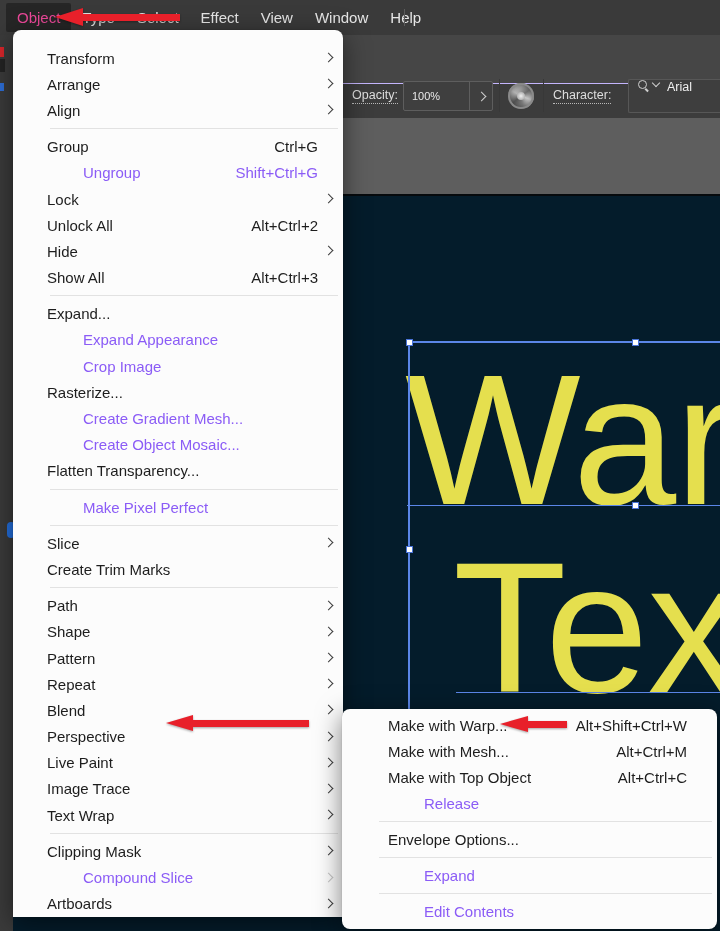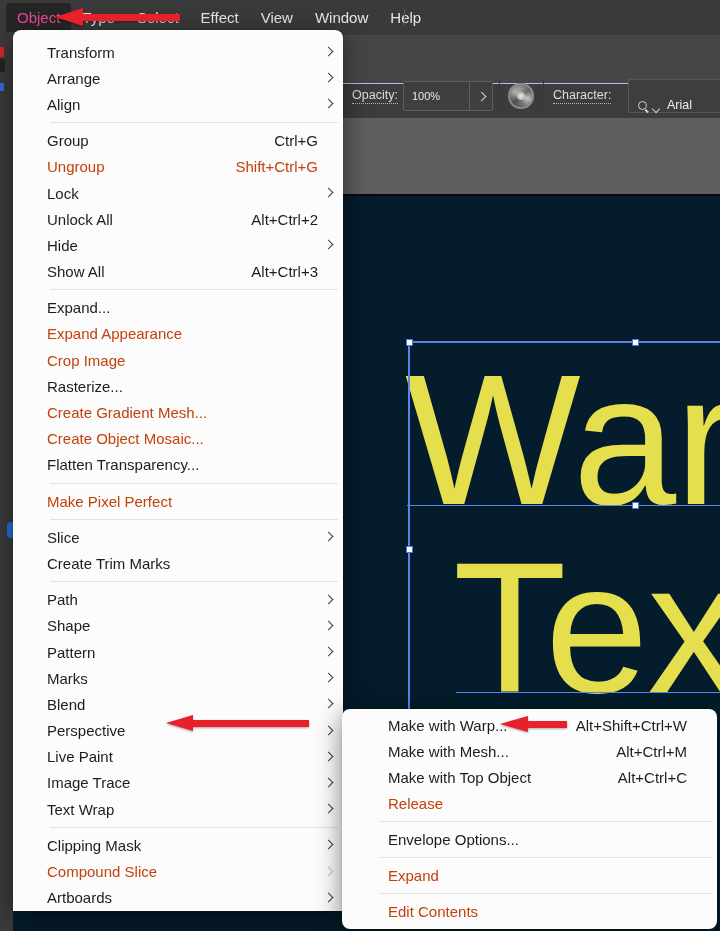--- a/index.html
+++ b/index.html
@@ -22,21 +22,21 @@
   #character-label{left:553px;}
   #opacity-field{position:absolute;left:403px;top:46px;width:88px;height:28px;background:#3f3f3f;border:1px solid #5e5e5e;border-radius:2px;display:flex;align-items:center;}
   #opacity-value{flex:1;padding-left:8px;font-size:11px;color:#e8e8e8;}
   #opacity-expand{width:22px;height:100%;display:flex;align-items:center;justify-content:center;border-left:1px solid #5e5e5e;}
   .chev{display:inline-block;width:6px;height:6px;border-top:1.6px solid #cfcfcf;border-right:1.6px solid #cfcfcf;transform:rotate(45deg);}
   .cb-sep{position:absolute;top:44px;width:1px;height:33px;background:#383838;}
   #sphere-icon{position:absolute;left:508px;top:48px;width:26px;height:26px;border-radius:50%;
     background:conic-gradient(#9a9a9a,#6f6f6f 55deg,#c9c9c9 110deg,#7a7a7a 170deg,#565656 230deg,#b5b5b5 300deg,#9a9a9a);
     box-shadow:inset 0 0 0 2px #8a8a8a, inset 0 0 6px rgba(0,0,0,.55);}
   #sphere-icon::after{content:'';position:absolute;left:9px;top:9px;width:8px;height:8px;border-radius:50%;background:radial-gradient(#efefef,#9a9a9a);}
-  #font-search-field{position:absolute;left:628px;top:44px;width:92px;height:32px;background:#3e3e3e;border:1px solid #575757;border-right:none;border-radius:2px 0 0 2px;display:flex;align-items:flex-end;}
+  #font-search-field{position:absolute;left:628px;top:44px;width:92px;height:32px;background:#3e3e3e;border:1px solid #575757;border-right:none;border-radius:2px 0 0 2px;display:flex;align-items:flex-start;}
   #magnifier-icon{position:relative;width:11px;height:11px;margin-left:9px;}
   #magnifier-icon::before{content:'';position:absolute;left:0;top:0;width:7px;height:7px;border:1.5px solid #cfcfcf;border-radius:50%;}
   #magnifier-icon::after{content:'';position:absolute;left:8px;top:8px;width:4px;height:1.5px;background:#cfcfcf;transform:rotate(45deg);transform-origin:0 0;}
   #font-dd-chev{margin-left:4px;transform:rotate(135deg);width:5px;height:5px;border-width:1.4px;}
   #font-value{margin-left:8px;font-size:12.5px;color:#efefef;}
   
   #tabstrip{position:absolute;left:0;top:83px;width:720px;height:34px;background:#3c3c3c;border-top:1px solid #303030;z-index:10;}
   #pasteboard{position:absolute;left:0;top:117px;width:720px;height:78px;background:#5e5e5e;z-index:5;}
   #artboard-edge{position:absolute;left:0;top:194px;width:720px;height:2px;background:#060a0d;z-index:6;}
   #canvas{position:absolute;left:0;top:196px;width:720px;height:735px;background:#041c2b;overflow:hidden;z-index:5;}
@@ -45,28 +45,28 @@
   #art-line2{left:453px;top:339px;}
   .sel-line{position:absolute;background:#5b86e8;z-index:8;}
   .handle{position:absolute;width:7px;height:7px;background:#ffffff;border:1.5px solid #4a74d8;box-sizing:border-box;z-index:9;}
   
   #left-strip{position:absolute;left:0;top:35px;width:13px;height:896px;background:#3b3b3b;z-index:40;}
   .sliver{position:absolute;}
   
   .menu-panel{position:absolute;background:#fcfcfc;border-radius:8px;
     box-shadow:0 6px 26px rgba(0,0,0,.5),0 0 1px rgba(0,0,0,.35);
     font-size:15px;color:#1d1d1d;}
-  #object-menu{left:13px;top:30px;width:330px;padding-top:9px;z-index:50;border-bottom-left-radius:0;border-bottom-right-radius:0;}
+  #object-menu{left:13px;top:30px;width:330px;padding-top:15px;z-index:50;border-bottom-left-radius:0;border-bottom-right-radius:0;}
   #envelope-submenu{left:342px;top:709px;width:375px;padding:3px 0 5px;z-index:60;}
   .row{position:relative;display:flex;align-items:center;padding-left:34px;}
   #object-menu .row{height:26.2px;padding-right:25px;}
   #envelope-submenu .row{height:26px;padding-left:46px;padding-right:30px;gap:16px;}
   .row .label{flex:1;white-space:nowrap;}
   .row .shortcut{white-space:nowrap;}
-  .row.disabled{color:#c2410c;}
+  .row.disabled{color:#8b5cf6;margin-left:36px;}
   .row .sub-chev{position:absolute;right:11px;top:50%;width:6px;height:6px;margin-top:-4px;
     border-top:1.5px solid #3c3c3c;border-right:1.5px solid #3c3c3c;transform:rotate(45deg);}
   .row.disabled .sub-chev{border-color:#c4c4c4;}
   .row.highlight{background:#0d6cd9;color:#ffffff;border-radius:2px;}
   .row.highlight .sub-chev{border-color:#ffffff;}
   .msep{position:relative;height:10px;}
   .msep::after{content:'';position:absolute;left:37px;right:5px;top:4.5px;height:1px;background:#e2e2e2;}
   
   .arrow{position:absolute;z-index:120;filter:drop-shadow(0 1px 1px rgba(0,0,0,.35));}
   .arrow .head{position:absolute;left:0;top:0;width:0;height:0;border-style:solid;border-color:transparent #e8202a transparent transparent;}
@@ -213,21 +213,21 @@
       </div>
       <div class="row">
         <span class="label">Shape</span>
         <span class="sub-chev"></span>
       </div>
       <div class="row">
         <span class="label">Pattern</span>
         <span class="sub-chev"></span>
       </div>
       <div class="row">
-        <span class="label">Marks</span>
+        <span class="label">Repeat</span>
         <span class="sub-chev"></span>
       </div>
       <div class="row">
         <span class="label">Blend</span>
         <span class="sub-chev"></span>
       </div>
       <div class="row">
         <span class="label">Perspective</span>
         <span class="sub-chev"></span>
       </div>

